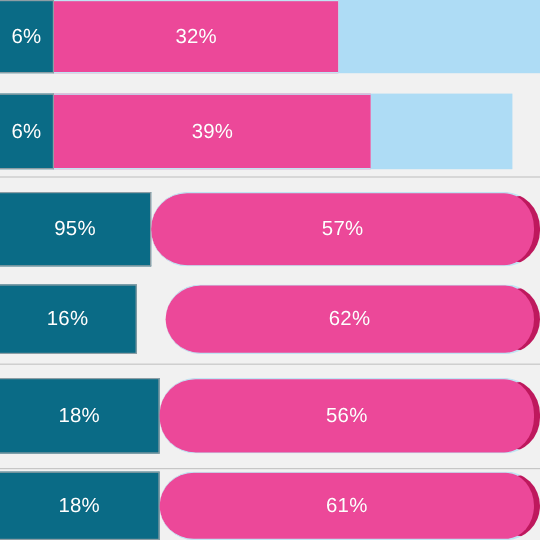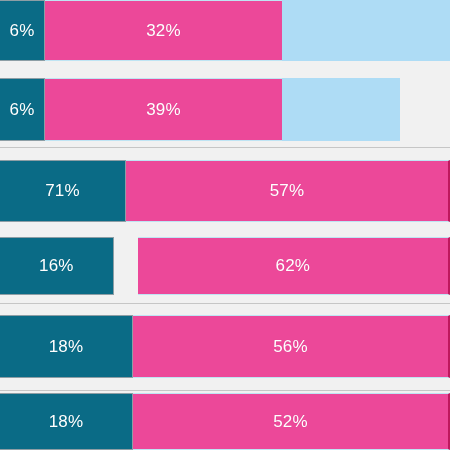--- a/index.html
+++ b/index.html
@@ -25,21 +25,21 @@
   .seg-label{
     color:#ffffff;
     font-size:17px;
     letter-spacing:0.2px;
     white-space:nowrap;
     text-shadow:0 0 1px rgba(0,0,0,0.10);
   }
   .seg.dark{background:#0a6b86;border:1px solid #8d9ea5;border-left:none;}
   .seg.mid{background:#ec4899;border-top:1px solid #bfe4f3;border-bottom:1px solid #bfe4f3;}
   .seg.light{background:#aedcf5;}
-  .seg.mid.edge-r{border-right:2px solid #be185d;}
+  .seg.mid.edge-r{border-right:5px solid #be185d;border-radius:30px;}
 </style>
 </head>
 <body>
 
 <div id="chart-root">
     <div class="group-divider" style="top: 147px;"></div>
     <div class="group-divider" style="top: 303px;"></div>
     <div class="group-divider" style="top: 390px;"></div>
     <div class="bar-row" style="top: 0px; height: 61px;">
       <div class="seg dark" style="width: 45px;">
@@ -47,28 +47,28 @@
       </div>
       <div class="seg mid" style="width: 237px;">
         <span class="seg-label">32%</span>
       </div>
       <div class="seg light" style="width: 168px;"></div>
     </div>
     <div class="bar-row" style="top: 78px; height: 63px;">
       <div class="seg dark" style="width: 45px;">
         <span class="seg-label">6%</span>
       </div>
-      <div class="seg mid" style="width: 237px;">
+      <div class="seg mid" style="width: 264px;">
         <span class="seg-label">39%</span>
       </div>
       <div class="seg light" style="width: 118px;"></div>
     </div>
     <div class="bar-row" style="top: 160px; height: 62px;">
       <div class="seg dark" style="width: 126px;">
-        <span class="seg-label">71%</span>
+        <span class="seg-label">95%</span>
       </div>
       <div class="seg mid edge-r" style="width: 324px;">
         <span class="seg-label">57%</span>
       </div>
     </div>
     <div class="bar-row" style="top: 237px; height: 58px; gap: 24px;">
       <div class="seg dark" style="width: 120px;">
         <span class="seg-label">16%</span>
       </div>
       <div class="seg mid edge-r" style="width: 330px;">
@@ -81,16 +81,16 @@
       </div>
       <div class="seg mid edge-r" style="width: 317px; text-align: center;">
         <span class="seg-label">56%</span>
       </div>
     </div>
     <div class="bar-row" style="top: 393px; height: 57px;">
       <div class="seg dark" style="width: 133px;">
         <span class="seg-label">18%</span>
       </div>
       <div class="seg mid edge-r" style="width: 317px;">
-        <span class="seg-label">52%</span>
+        <span class="seg-label">61%</span>
       </div>
     </div>
   </div>
 
 </body></html>

